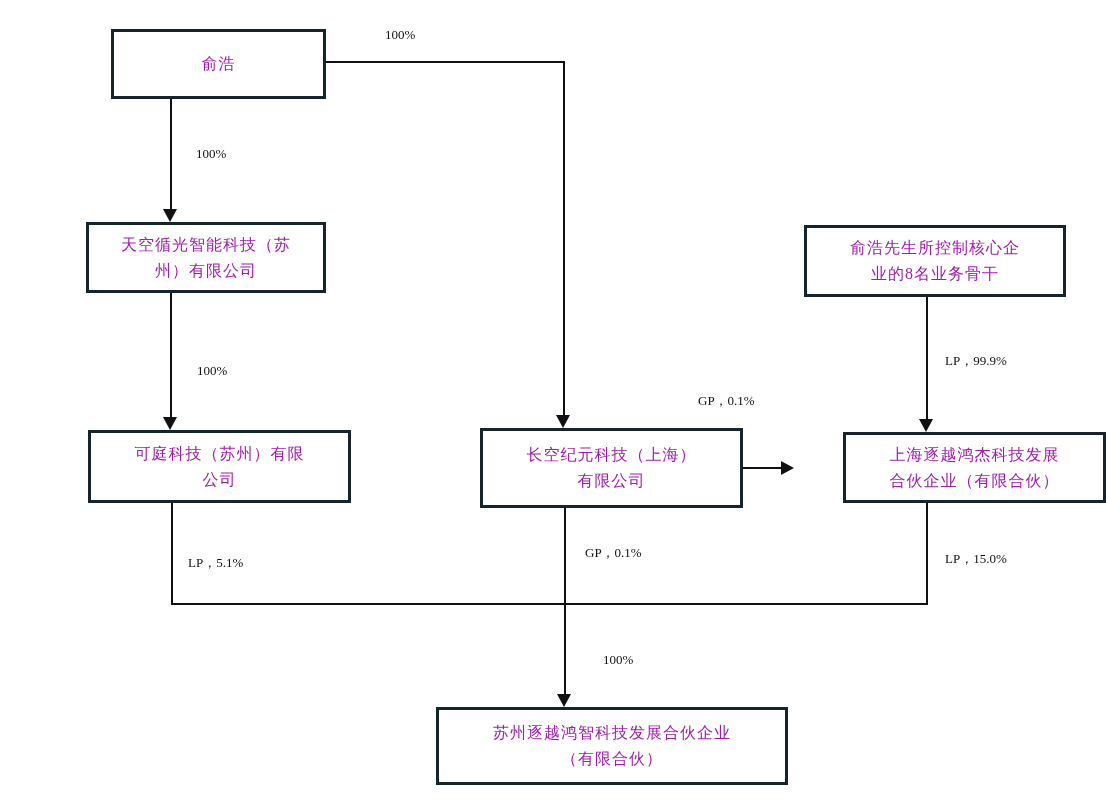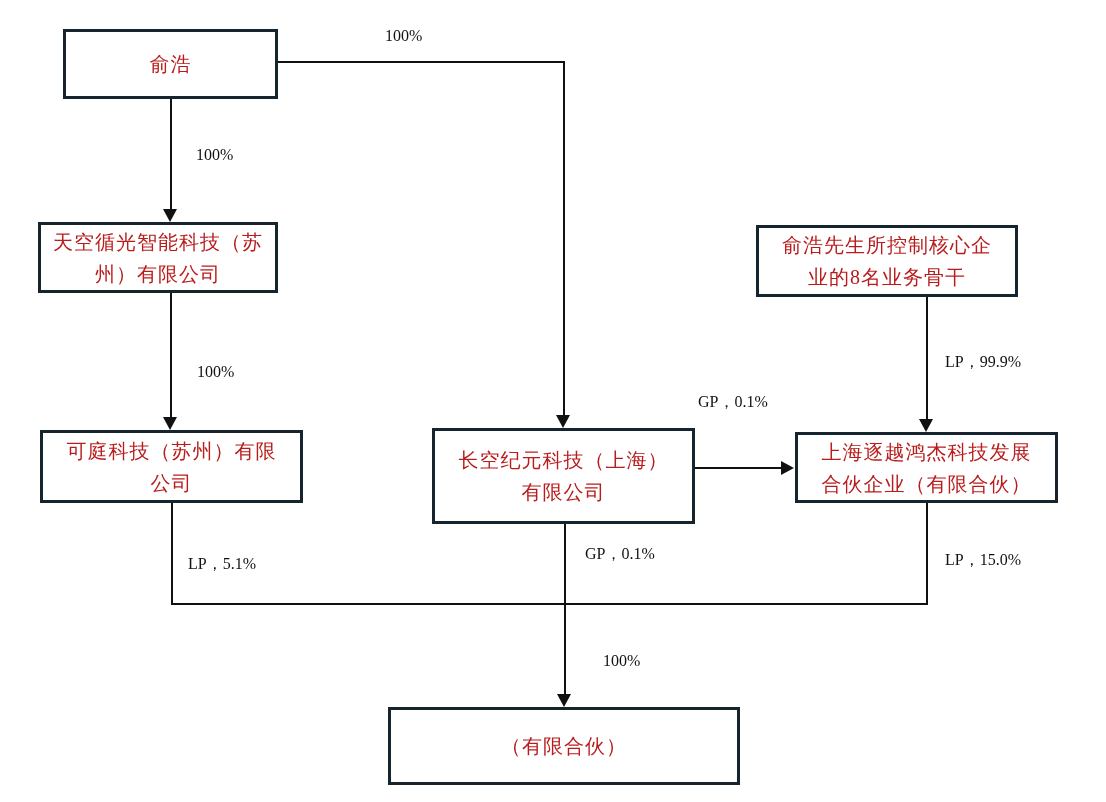--- a/index.html
+++ b/index.html
@@ -17,29 +17,30 @@
   }
   .node {
     position: absolute;
     background: #ffffff;
     border: 3px solid #16242e;
     display: flex;
     flex-direction: column;
     align-items: center;
     justify-content: center;
     text-align: center;
-    font-size: 20px;
+    font-size: 16px;
     line-height: 1.6;
     letter-spacing: 1px;
-    color: #b91c1c;
+    color: #a21caf;
+    margin-left: 48px;
   }
   .node span { display: block; white-space: nowrap; }
   .edge-label {
     position: absolute;
-    font-size: 16px;
+    font-size: 13px;
     white-space: nowrap;
     color: #111111;
   }
   .line { position: absolute; background: #111111; }
   .h-line { height: 2px; }
   .v-line { width: 2px; }
   .arrow-down {
     position: absolute;
     width: 0; height: 0;
     border-left: 7px solid transparent;
@@ -50,21 +51,21 @@
     position: absolute;
     width: 0; height: 0;
     border-top: 7px solid transparent;
     border-bottom: 7px solid transparent;
     border-left: 13px solid #111111;
   }
   
   #node-yuhao      { left: 63px;  top: 29px;  width: 215px; height: 70px; }
   #node-tiankong   { left: 38px;  top: 222px; width: 240px; height: 71px; }
   #node-keting     { left: 40px;  top: 430px; width: 263px; height: 73px; justify-content: center; }
-  #node-changkong  { left: 432px; top: 428px; width: 263px; height: 96px; }
+  #node-changkong  { left: 432px; top: 428px; width: 263px; height: 80px; }
   #node-backbone   { left: 756px; top: 225px; width: 262px; height: 72px; }
   #node-shanghai   { left: 795px; top: 432px; width: 263px; height: 71px; text-align: right; }
   #node-suzhou     { left: 388px; top: 707px; width: 352px; height: 78px; }
 </style>
 </head>
 <body>
 
 <div id="canvas">
 
   <div class="line v-line" style="left:170px; top:99px;  height:112px;"></div>
@@ -125,16 +126,17 @@
     <span>俞浩先生所控制核心企</span>
     <span>业的8名业务骨干</span>
   </div>
 
   <div class="node" id="node-shanghai">
     <span>上海逐越鸿杰科技发展</span>
     <span>合伙企业（有限合伙）</span>
   </div>
 
   <div class="node" id="node-suzhou">
+    <span>苏州逐越鸿智科技发展合伙企业</span>
     <span>（有限合伙）</span>
   </div>
 
 </div>
 
 </body></html>

